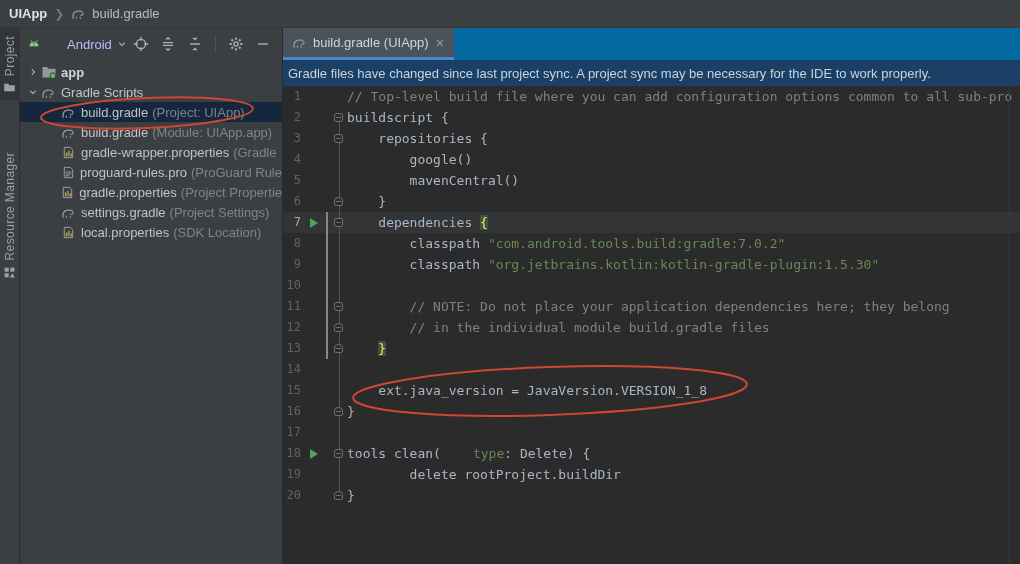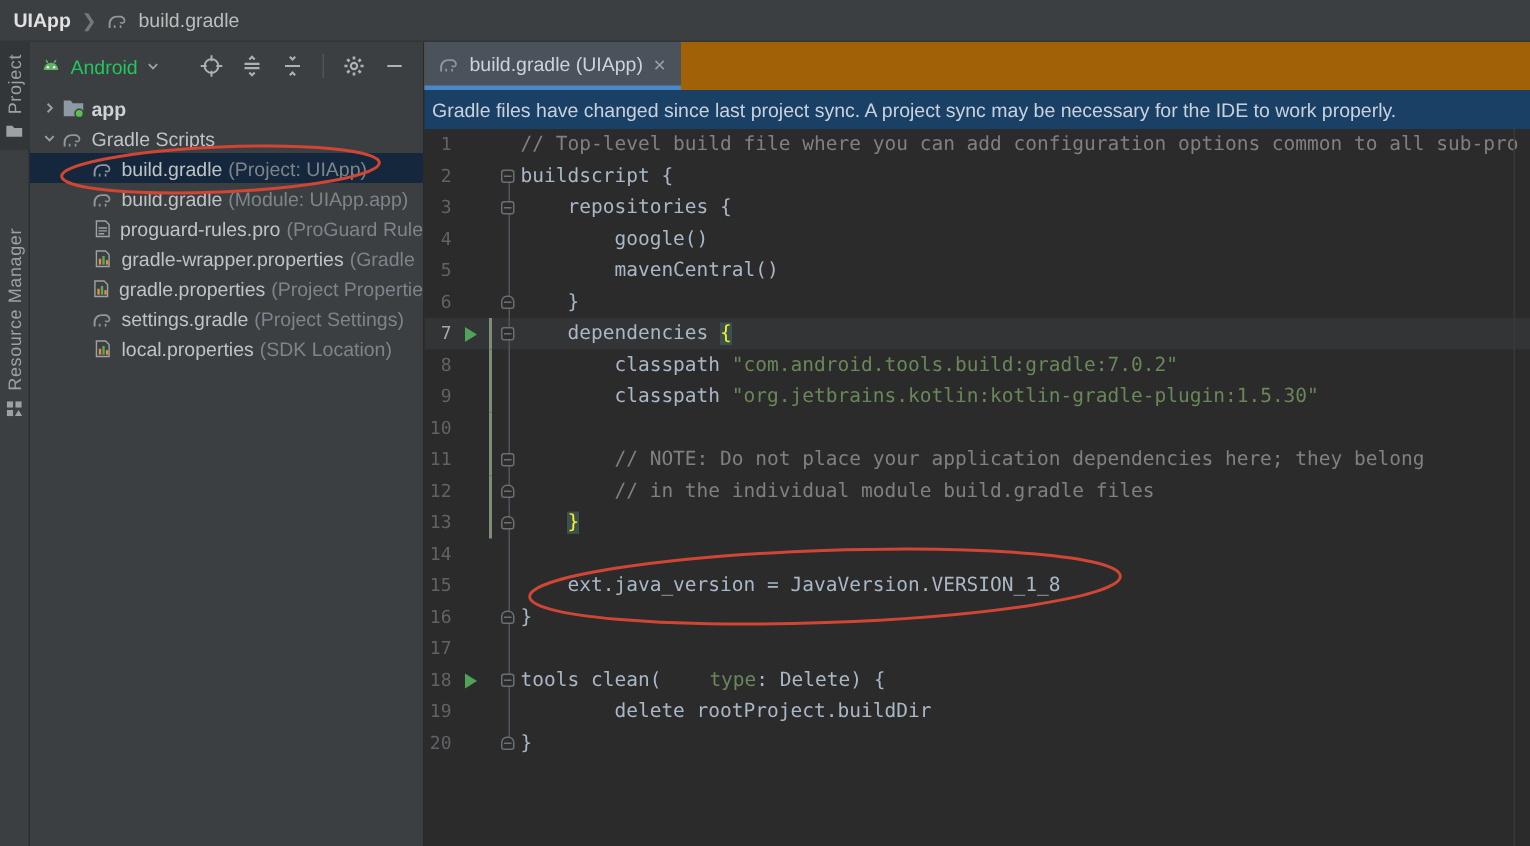--- a/index.html
+++ b/index.html
@@ -38,38 +38,38 @@
   .ab-item + .ab-item { margin-top:44px; }
 
   
   .projectpanel {
     position:absolute; left:20px; top:28px; width:263px; height:536px;
     background:var(--panel_bg,#3c3f41);
     border-right:1px solid #282b2d;
     overflow:hidden;
   }
   .panel-header { height:32px; display:flex; align-items:center; padding:0 10px 0 6px; gap:5px; }
-  .view-label { color:#22c55e; margin-left:0; }
+  .view-label { color:#c4b5fd; margin-left:20px; }
   .ph-icons { margin-left:auto; display:flex; align-items:center; gap:9px; }
   .ph-btn { width:18px; height:18px; display:flex; align-items:center; justify-content:center; border-radius:3px; }
   .ph-sep { width:1px; height:16px; background:#515456; margin:0 2px; }
   .tree { position:relative; padding-top:2px; }
   .tree-row { height:20px; display:flex; align-items:center; white-space:nowrap; overflow:hidden; }
   .tree-row.selected { background:var(--selection_bg,#15273c); }
   .t-chev { width:14px; margin-left:6px; display:flex; justify-content:center; }
   .t-icon { width:17px; display:flex; justify-content:center; margin-right:4px; }
   .t-label { color:#bec3c6; }
   .t-label.bold { font-weight:bold; color:#cfd3d6; }
   .t-detail { color:#7d848b; margin-left:4px; }
   .lvl2 { padding-left:40px; }
   .lvl1 { padding-left:0; }
 
   
   .editorarea { position:absolute; left:283px; top:28px; width:737px; height:536px; background:var(--editor_bg,#2b2b2b); }
-  .tabbar { height:32px; background:#a16207; display:flex; }
+  .tabbar { height:32px; background:#0369a1; display:flex; }
   .tab { display:flex; align-items:center; gap:6px; padding:0 9px; background:#4a525c;
          border-bottom:3px solid var(--accent_blue,#4a88c7); color:#ced3d8; cursor:default; }
   .tab-close { color:#9da0a3; font-size:14px; line-height:1; padding:0 1px; }
   .notifbar { height:26px; background:var(--notification_bg,#1a4066); color:#c9d2dc;
               display:flex; align-items:center; padding-left:5px; font-size:13px; }
   .editor { position:relative; height:478px; overflow:hidden; font-family:"DejaVu Sans Mono", monospace; font-size:13px; }
   .fold-line { position:absolute; left:56px; top:35px; width:1px; height:371px; background:#50545a; z-index:2; }
   .cl { position:relative; display:flex; height:21px; line-height:21px; }
   .cl.cur { background:#323436; }
   .g-num { width:24px; padding-right:6px; text-align:right; color:var(--line_number,#606366); font-size:12px; }
@@ -249,37 +249,37 @@
             <path fill="#8f979c" d="M1.5 13.5V10.8C1.5 7 4 4.8 7.6 4.8h1.9c2.2 0 3.9 1.5 3.9 3.4 0 1.4-.9 2.4-2.2 2.4-.8 0-1.5-.4-1.9-1l1-.6c.2.3.5.5.9.5.6 0 1-.5 1-1.2 0-1.3-1.2-2.3-2.7-2.3H7.6C5 6 2.9 7.7 2.9 10.8v2.7zM5.2 13.5v-2h1.2v2zM9.4 13.5v-2h1.2v2z"></path>
           </svg>
         </span>
         <span class="t-label">build.gradle</span>
         <span class="t-detail">(Module: UIApp.app)</span>
       </div>
       <div class="tree-row lvl2">
         <span class="t-icon">
           <svg width="15" height="15" viewBox="0 0 16 16">
             <path fill="none" stroke="#9da2a6" d="M3.5 2.5h6.5l2.5 2.5v8.5h-9z"></path>
-            <path stroke="#9da2a6" fill="none" d="M5 7.5h6M5 9.5h6M5 11.5h4"></path>
-          </svg>
-        </span>
-        <span class="t-label">proguard-rules.pro</span>
-        <span class="t-detail">(ProGuard Rule</span>
-      </div>
-      <div class="tree-row lvl2">
-        <span class="t-icon">
-          <svg width="15" height="15" viewBox="0 0 16 16">
-            <path fill="none" stroke="#9da2a6" d="M3.5 2.5h6.5l2.5 2.5v8.5h-9z"></path>
             <rect x="5.2" y="8" width="1.7" height="4.2" fill="#e0913f"></rect>
             <rect x="7.7" y="6" width="1.7" height="6.2" fill="#5ca85c"></rect>
             <rect x="10.2" y="9" width="1.7" height="3.2" fill="#e0913f"></rect>
           </svg>
         </span>
         <span class="t-label">gradle-wrapper.properties</span>
         <span class="t-detail">(Gradle</span>
+      </div>
+      <div class="tree-row lvl2">
+        <span class="t-icon">
+          <svg width="15" height="15" viewBox="0 0 16 16">
+            <path fill="none" stroke="#9da2a6" d="M3.5 2.5h6.5l2.5 2.5v8.5h-9z"></path>
+            <path stroke="#9da2a6" fill="none" d="M5 7.5h6M5 9.5h6M5 11.5h4"></path>
+          </svg>
+        </span>
+        <span class="t-label">proguard-rules.pro</span>
+        <span class="t-detail">(ProGuard Rule</span>
       </div>
       <div class="tree-row lvl2">
         <span class="t-icon">
           <svg width="15" height="15" viewBox="0 0 16 16">
             <path fill="none" stroke="#9da2a6" d="M3.5 2.5h6.5l2.5 2.5v8.5h-9z"></path>
             <rect x="5.2" y="8" width="1.7" height="4.2" fill="#e0913f"></rect>
             <rect x="7.7" y="6" width="1.7" height="6.2" fill="#5ca85c"></rect>
             <rect x="10.2" y="9" width="1.7" height="3.2" fill="#e0913f"></rect>
           </svg>
         </span>

